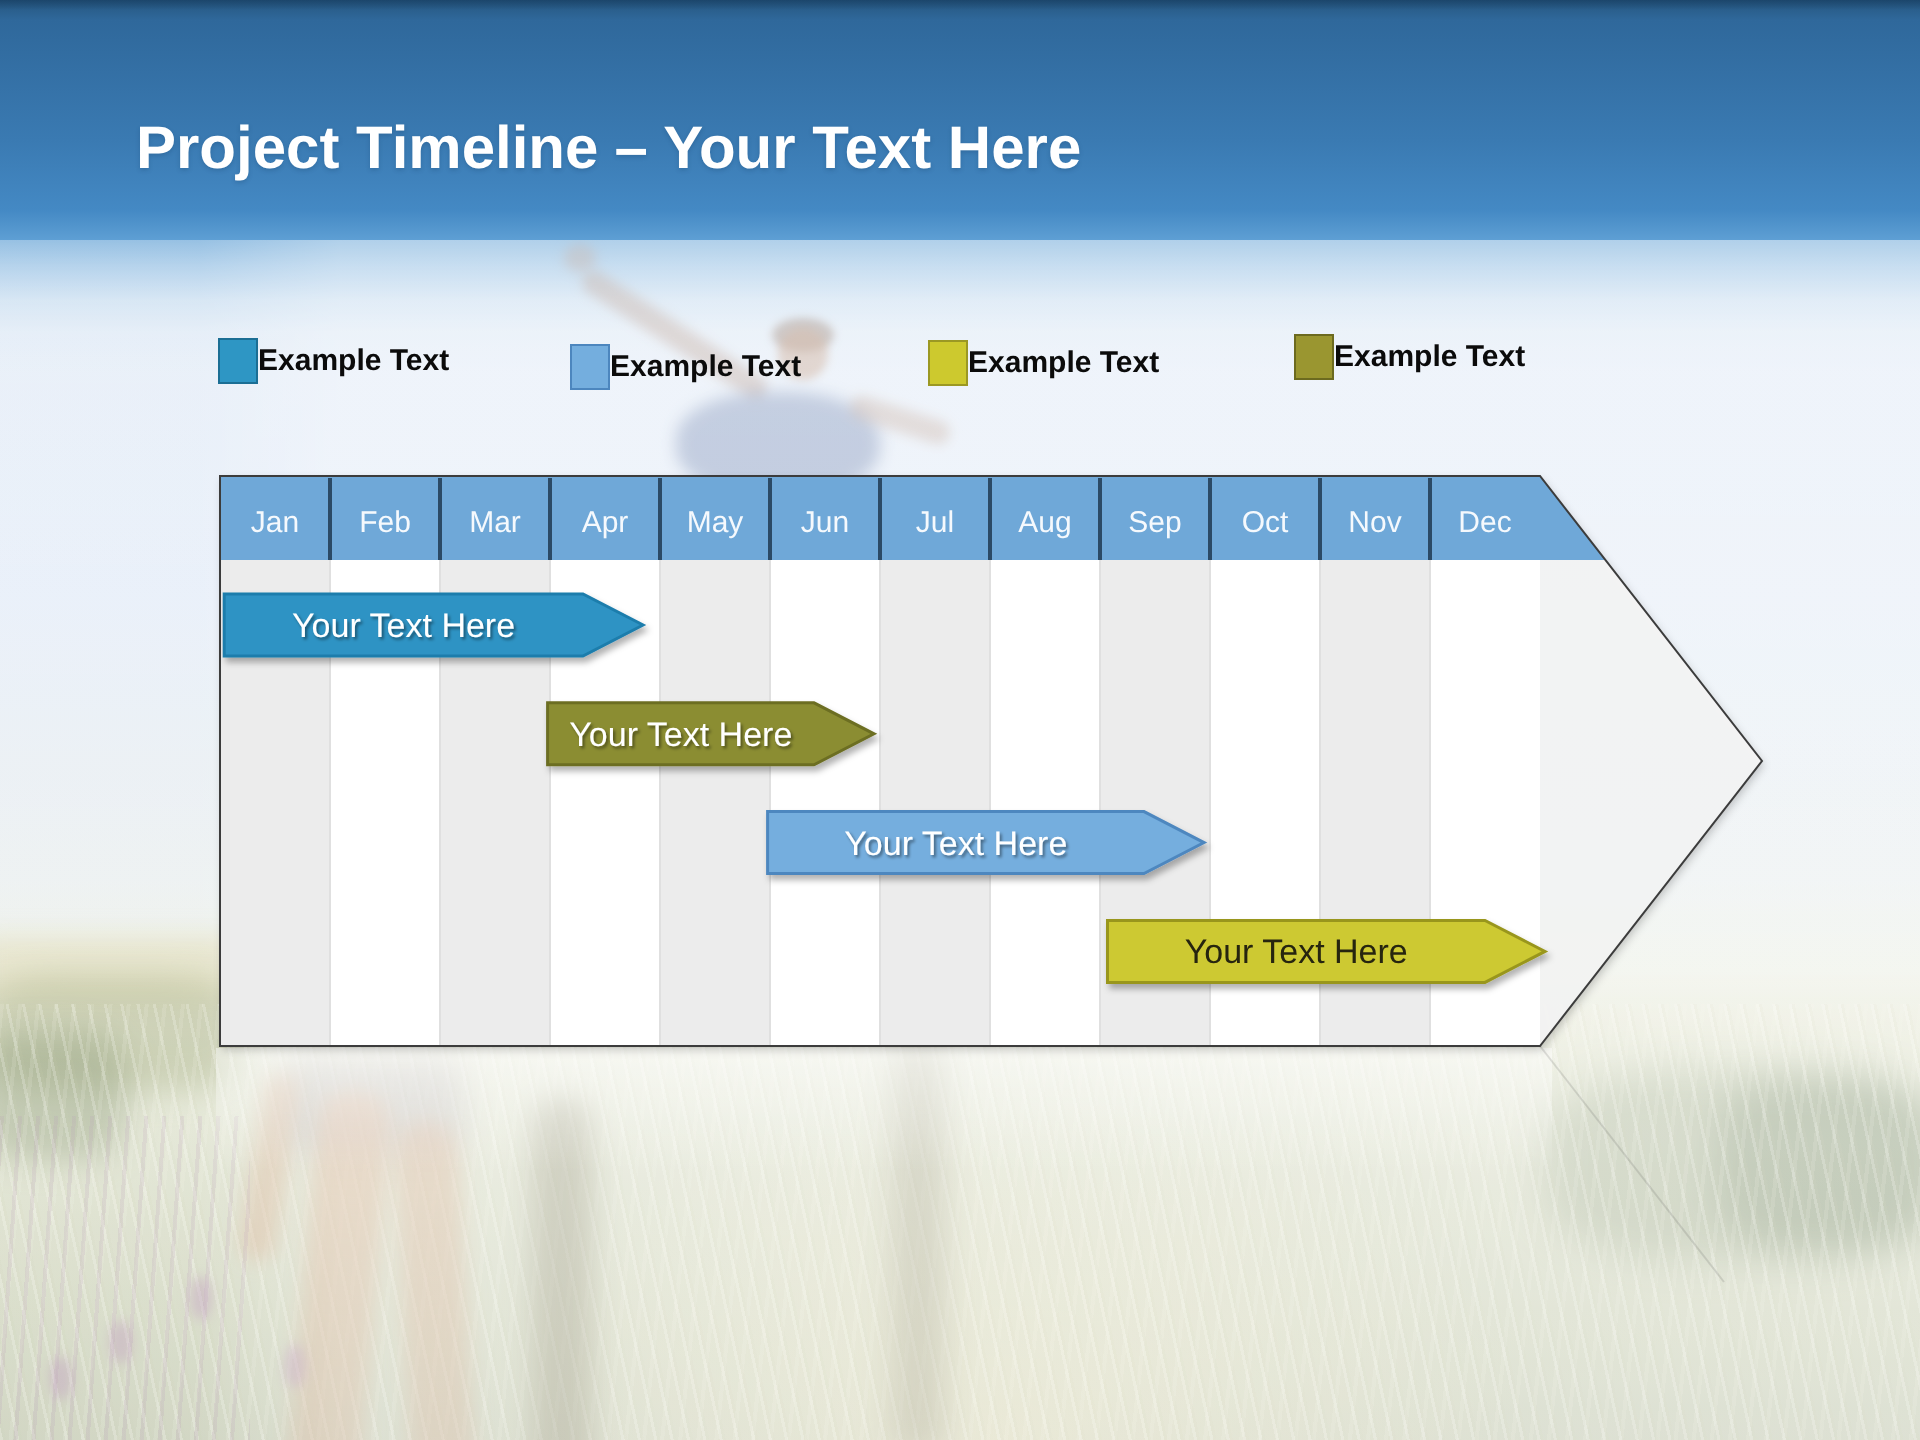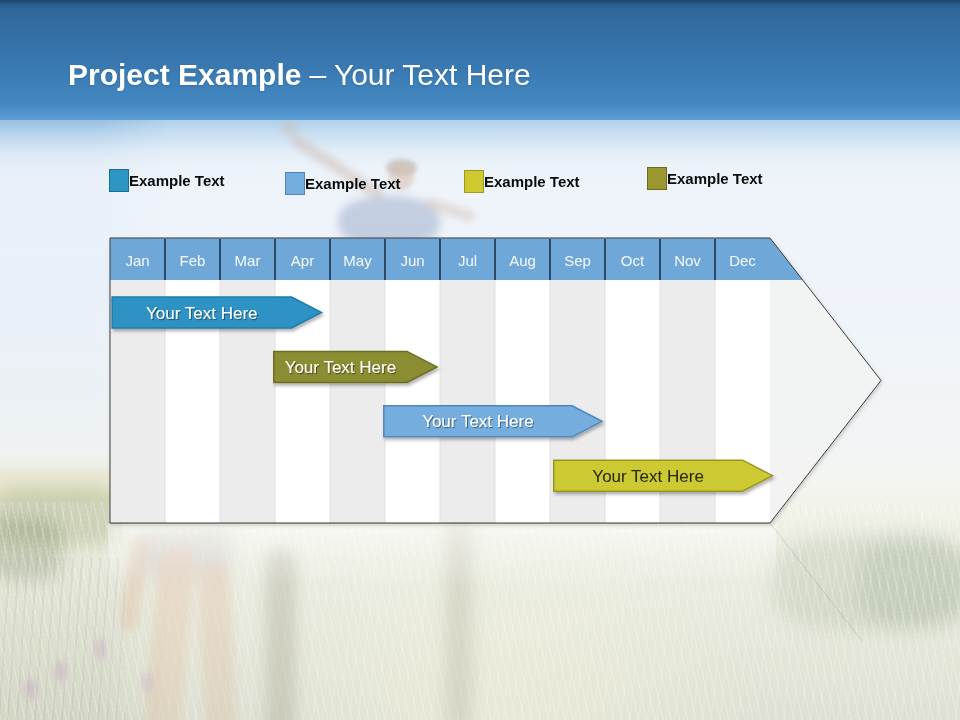--- a/index.html
+++ b/index.html
@@ -67,21 +67,21 @@
   .wash{left:0;top:0;right:0;bottom:0;
     background:
       linear-gradient(rgba(255,255,255,.3),rgba(255,255,255,.2) 45%,rgba(255,255,255,.28) 75%,rgba(255,255,255,.24)),
       linear-gradient(90deg,rgba(255,255,255,.08) 0 100px,rgba(255,255,255,.3) 170px 100%);}
   .refl{left:108px;top:404px;width:668px;height:62px;
     background:linear-gradient(rgba(255,255,255,.5),rgba(255,255,255,0));}
   
   .title{position:absolute;left:68px;top:58px;color:#FFFFFF;font-size:30px;white-space:nowrap;
     text-shadow:0 1px 2px rgba(20,60,100,.25);}
   .t-bold{font-weight:700;}
-  .t-rest{font-weight:400;margin-left:8px;}
+  .t-rest{font-weight:700;margin-left:8px;}
   
   .legend{position:absolute;left:0;top:0;width:100%;height:0;}
   .li{position:absolute;display:flex;align-items:center;}
   .li1{left:109px;top:169px;} .li2{left:285px;top:172px;}
   .li3{left:464px;top:170px;} .li4{left:647px;top:167px;}
   .swatch{width:18px;height:21px;border:1px solid #555;flex:0 0 auto;}
   .legend-label{font-weight:700;font-size:15px;color:#0B0B0B;white-space:nowrap;}
   
   .tl-svg{position:absolute;left:0;top:0;width:960px;height:720px;}
   .tl-svg text{font-family:"Liberation Sans",sans-serif;}
@@ -116,21 +116,21 @@
     <div class="fl f2"></div>
     <div class="fl f3"></div>
     <div class="fl f4"></div>
     <div class="wash"></div>
     <div class="refl"></div>
   </div>
 
   <div class="top-edge"></div>
 
   <div class="title">
-    <span class="t-bold">Project Example</span><span class="t-rest">– Your Text Here</span>
+    <span class="t-bold">Project Timeline</span><span class="t-rest">– Your Text Here</span>
   </div>
 
   <div class="legend">
     <div class="li li1">
       <span class="swatch" style="background: rgb(46, 150, 196); border-color: rgb(27, 110, 148);"></span>
       <span class="legend-label">Example Text</span>
     </div>
     <div class="li li2">
       <span class="swatch" style="background: rgb(116, 174, 222); border-color: rgb(76, 134, 190);"></span>
       <span class="legend-label">Example Text</span>

